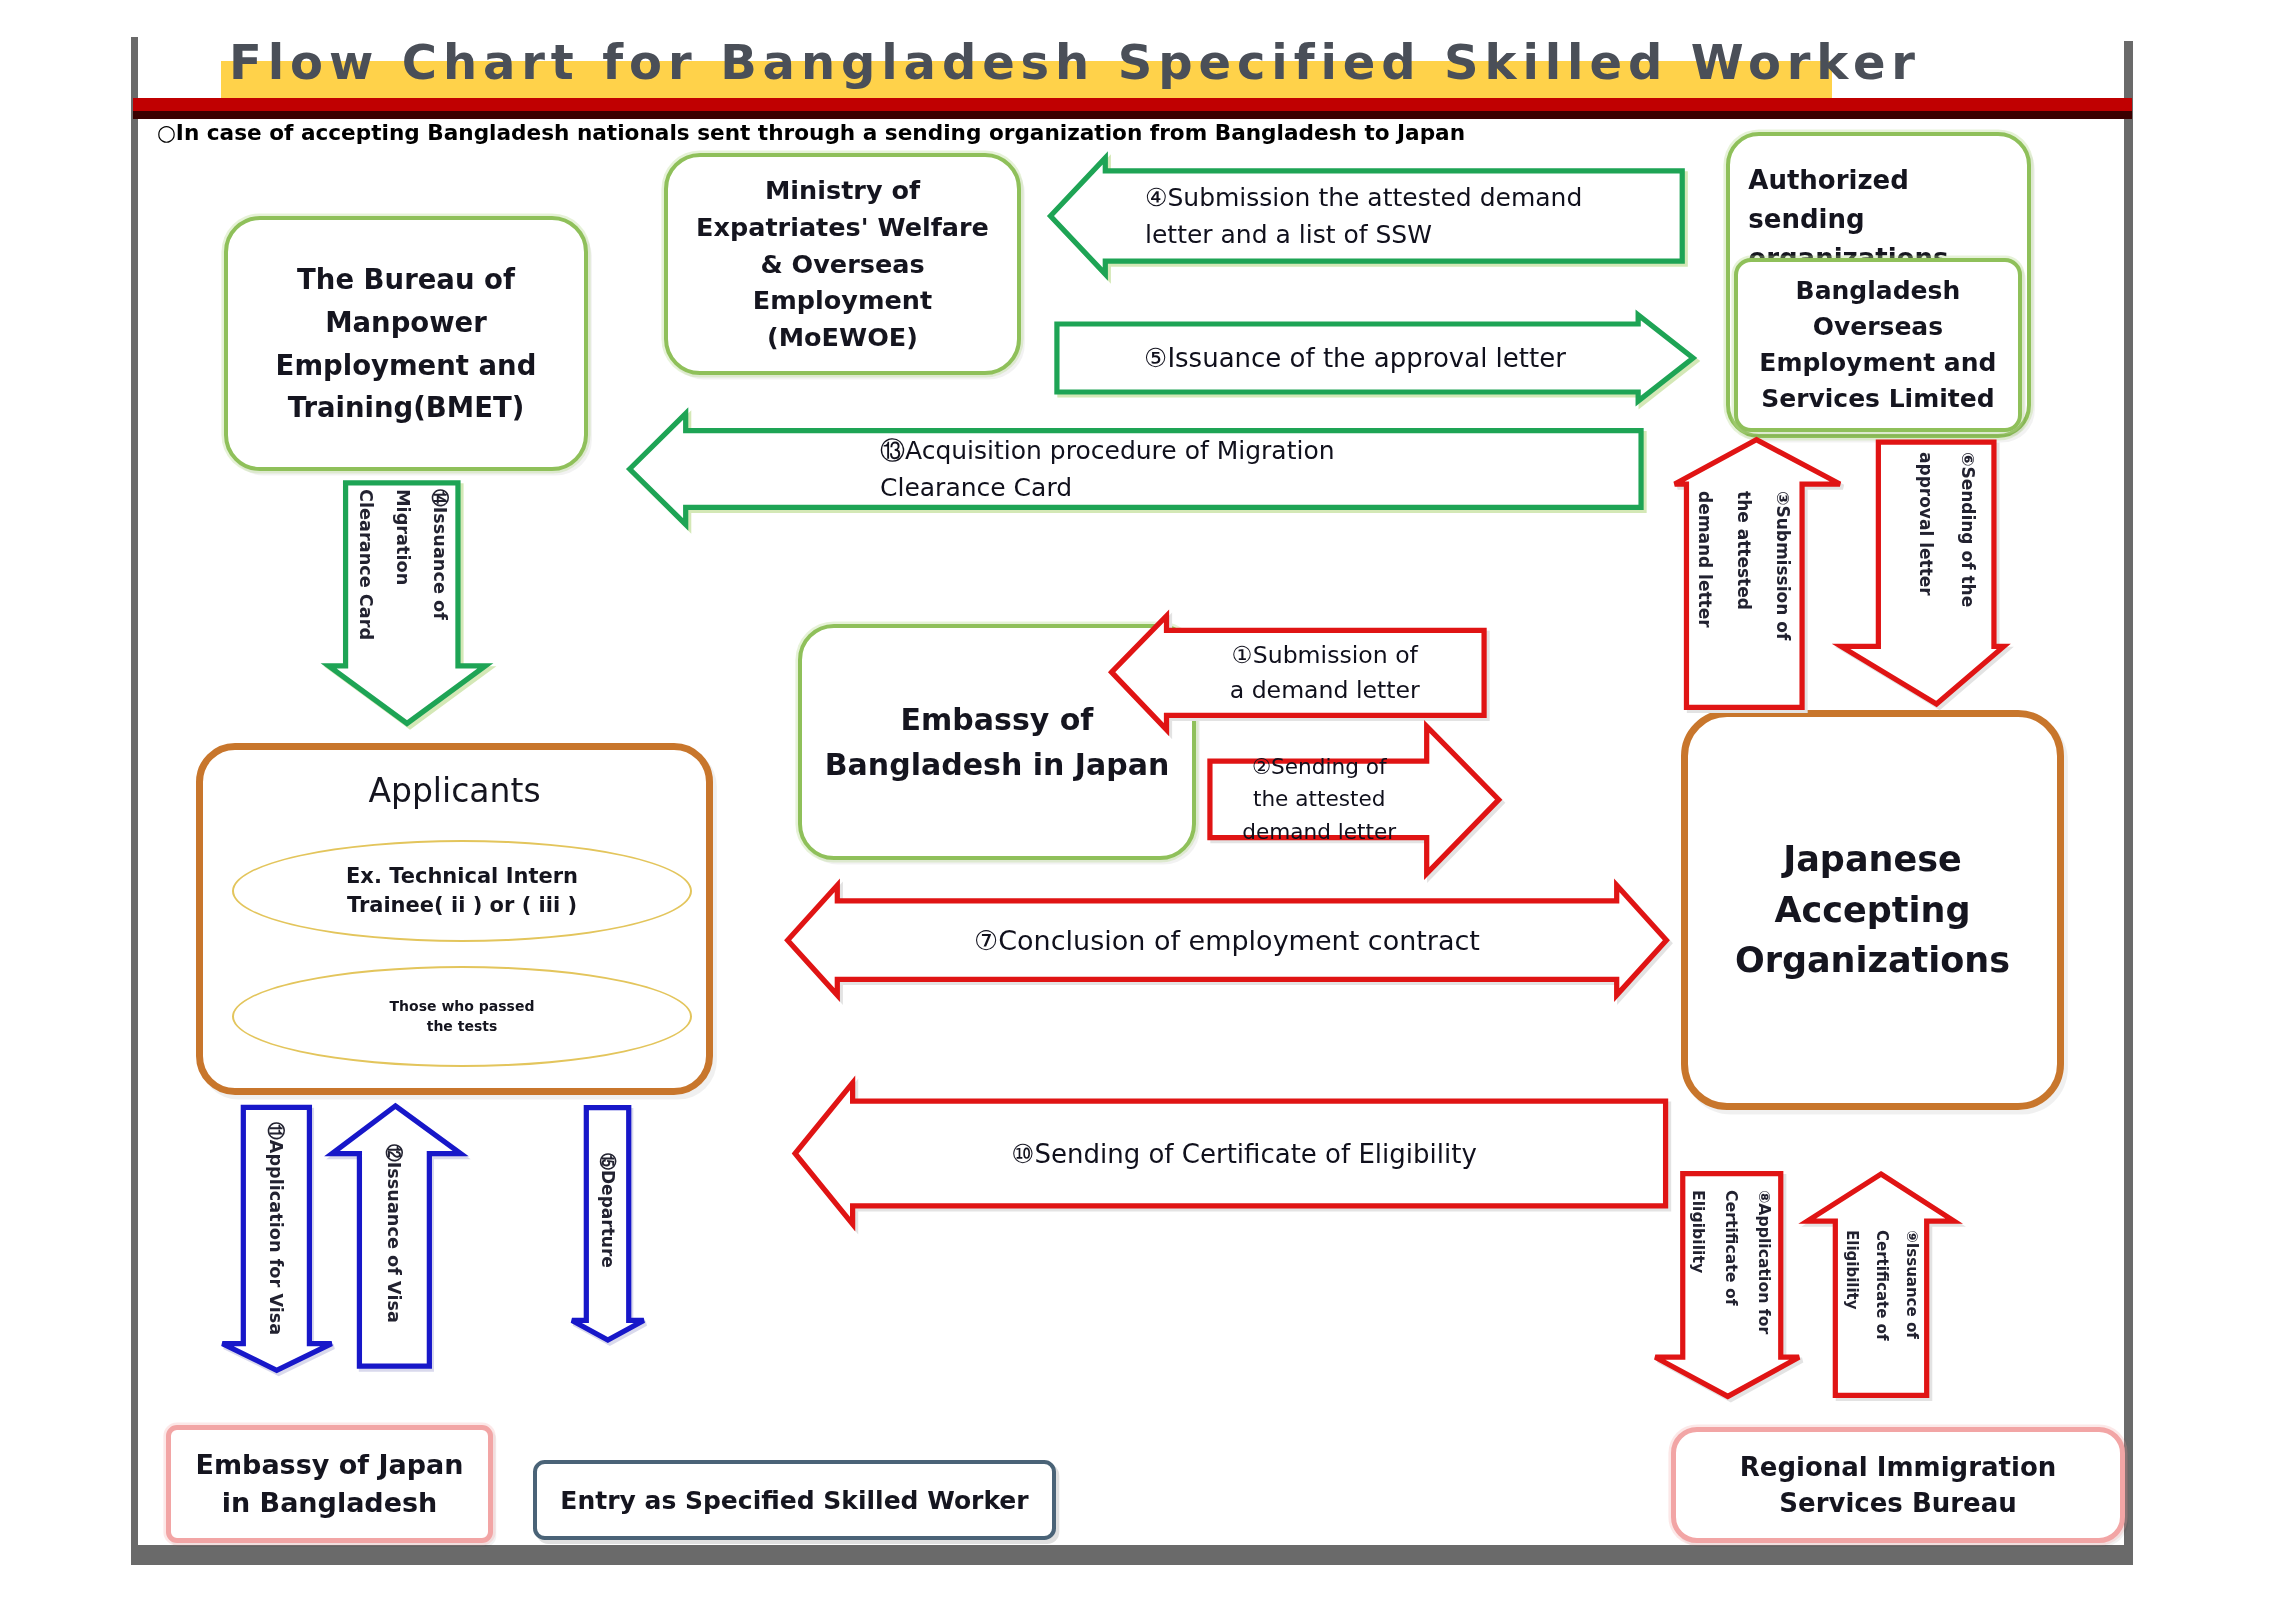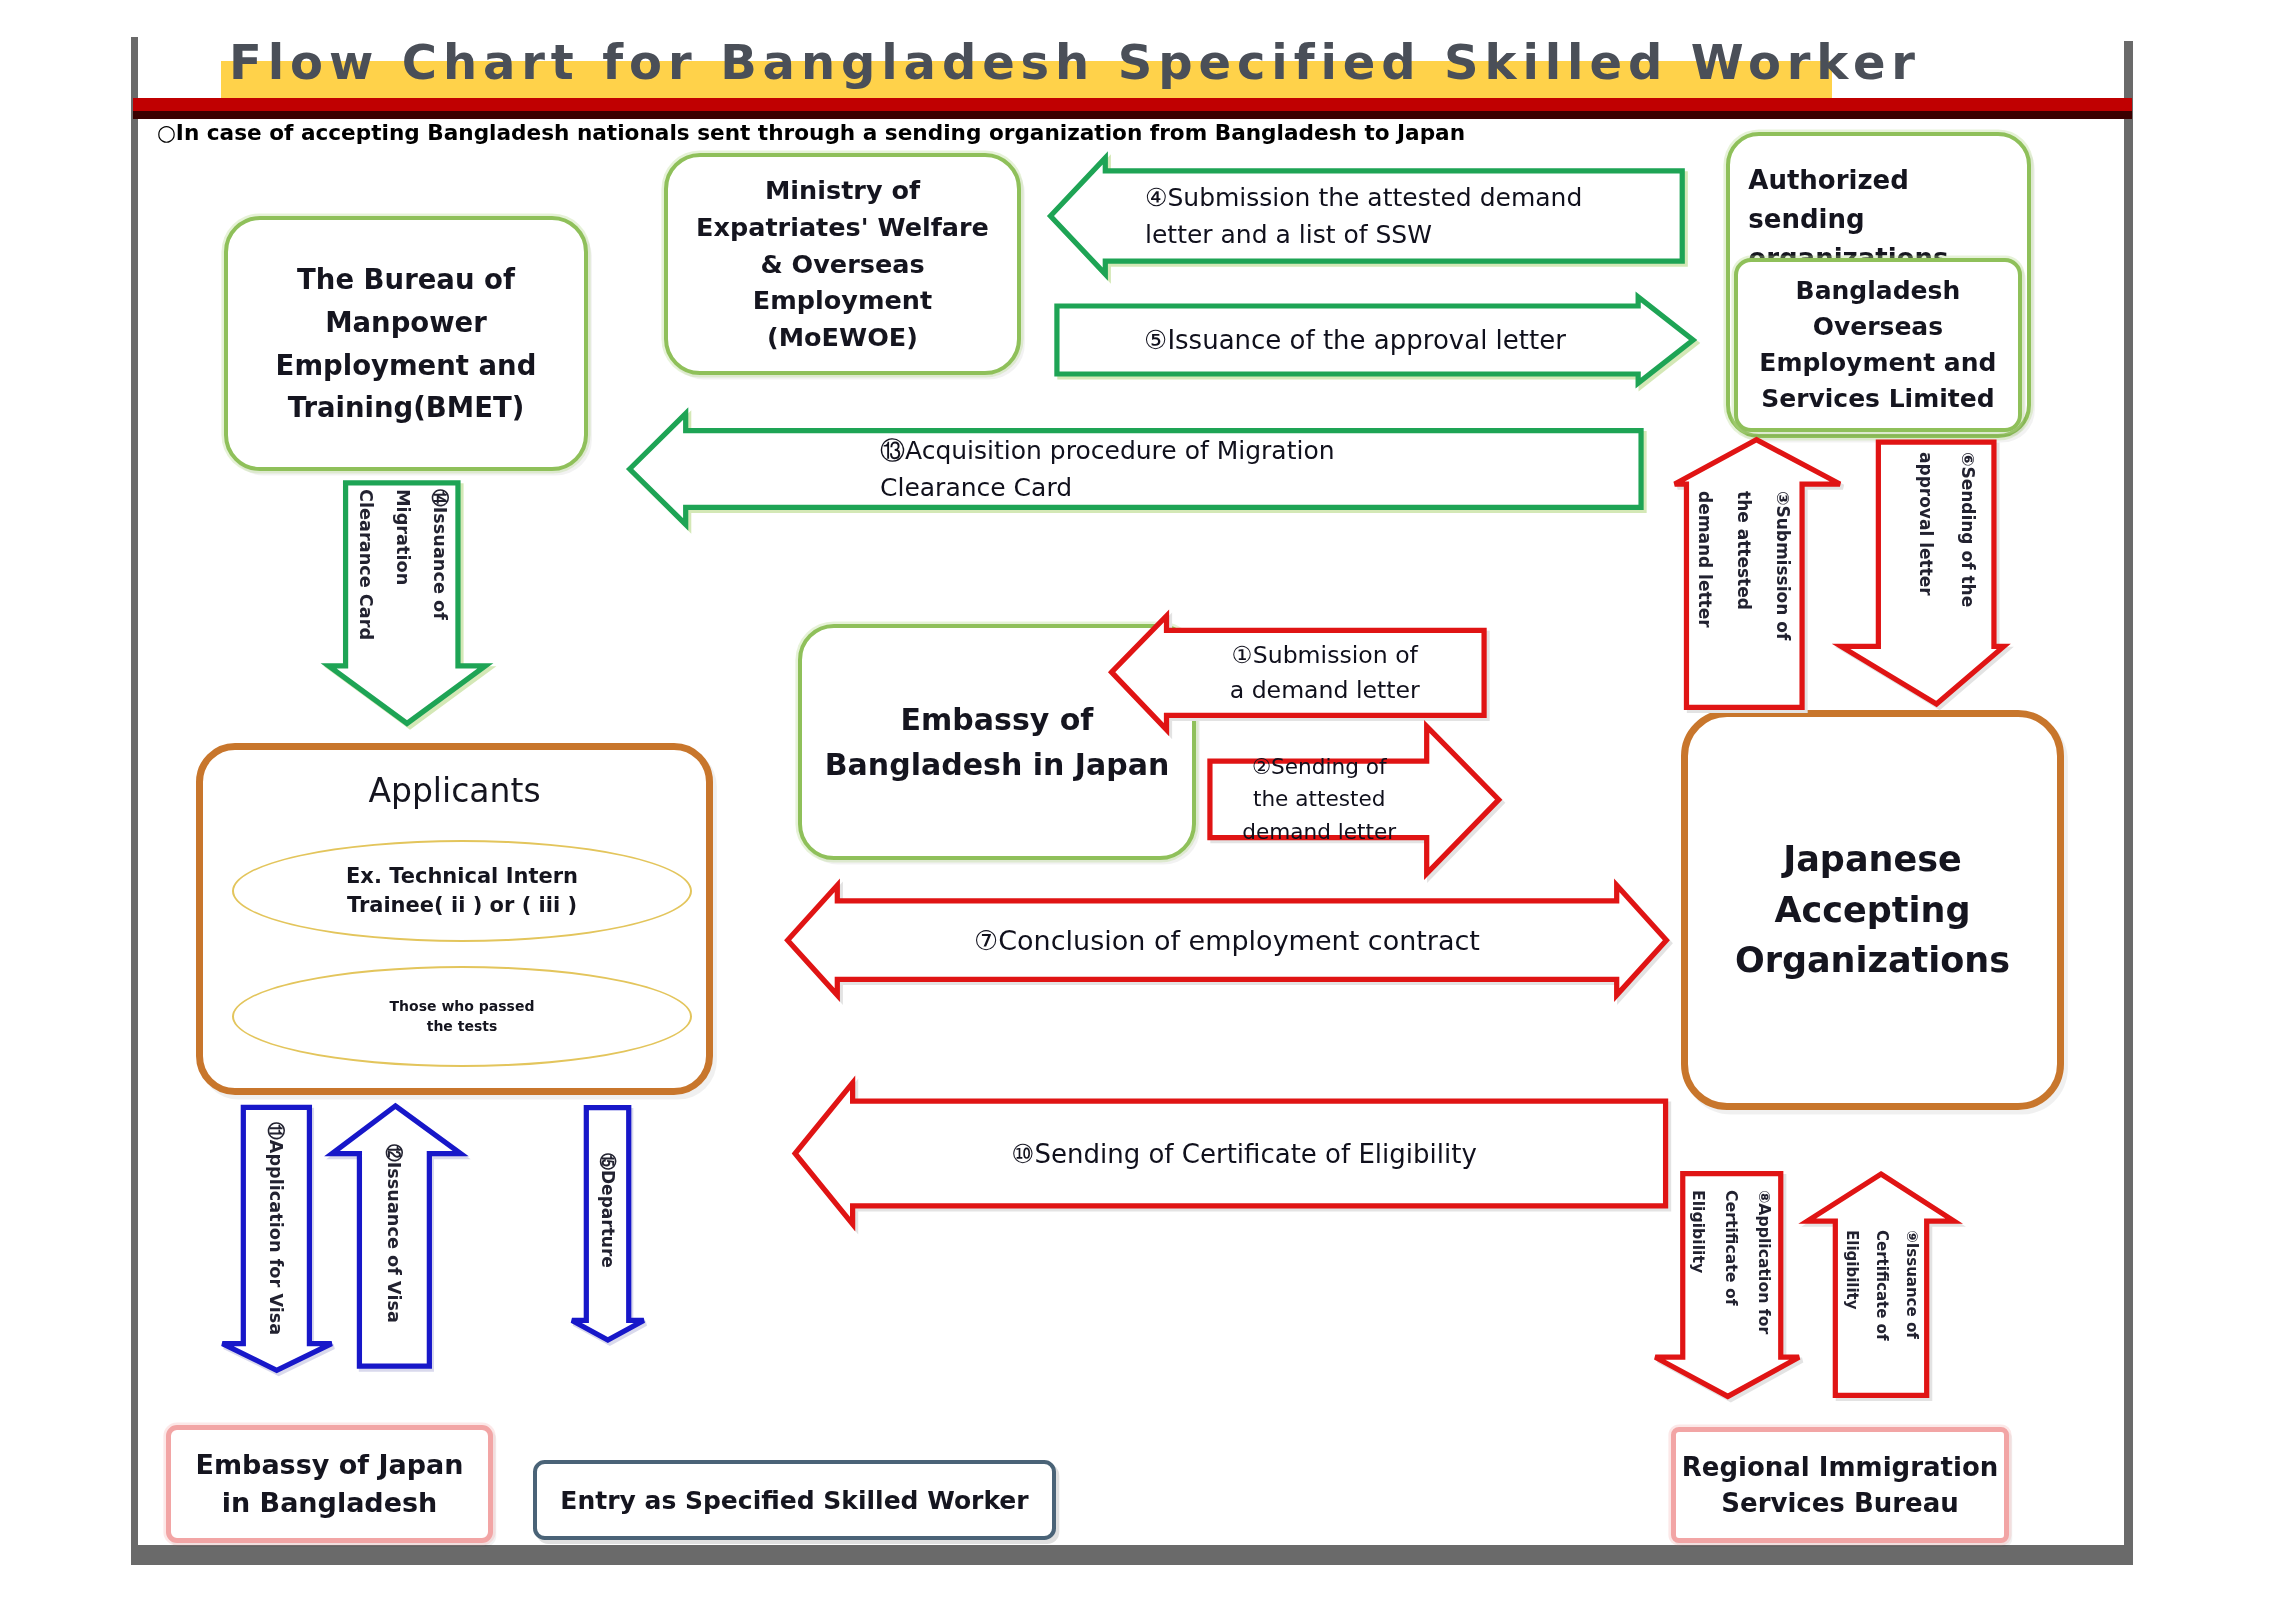--- a/index.html
+++ b/index.html
@@ -107,34 +107,34 @@
 Organizations</div>
   </div>
 
   <div class="abs fbox pink-box" style="left:166px;top:1425px;width:327px;height:118px;border-radius:11px;">
     <div class="box-label center-label" style="font-size:27px;line-height:1.4;">Embassy of Japan
 in Bangladesh</div>
   </div>
   <div class="abs fbox slate-box" style="left:533px;top:1460px;width:523px;height:80px;border-radius:11.8px;">
     <div class="box-label center-label" style="font-size:25px;">Entry as Specified Skilled Worker</div>
   </div>
-  <div class="abs fbox pink-box" style="left:1671px;top:1427px;width:338px;height:116px;border-radius:8px;">
+  <div class="abs fbox pink-box" style="left:1671px;top:1427px;width:454px;height:116px;border-radius:26px;">
     <div class="box-label center-label" style="font-size:26px;line-height:1.4;">Regional Immigration
 Services Bureau</div>
   </div>
 
   <div class="arrow g-arrow" style="left:1047px;top:154px;width:640px;height:124px;">
     <svg width="640" height="124" viewBox="0 0 978 190">
         <polygon points="4,95 88,6 88,26 972,26 972,164 88,164 88,184"></polygon>
       </svg>
     <div class="arrow-label al-left" style="left:98px;top:17px;right:13px;bottom:17px;font-size:25px;line-height:1.5;">④Submission the attested demand
 letter and a list of SSW</div>
   </div>
 
-  <div class="arrow g-arrow" style="left:1053px;top:294px;width:644px;height:92px;">
+  <div class="arrow g-arrow" style="left:1053px;top:312px;width:644px;height:92px;">
     <svg width="644" height="92" viewBox="0 0 985 140">
         <polygon points="6,18 895,18 895,4 979,70 895,136 895,122 6,122"></polygon>
       </svg>
     <div class="arrow-label al-center" style="left:39px;top:11.8px;right:79px;bottom:11.8px;font-size:26px;">⑤Issuance of the approval letter</div>
   </div>
 
   <div class="arrow g-arrow" style="left:625px;top:411px;width:1022px;height:116px;">
     <svg width="1022" height="116" viewBox="0 0 1562 178">
         <polygon points="4,89 90,4 90,30 1556,30 1556,148 90,148 90,174"></polygon>
       </svg>

